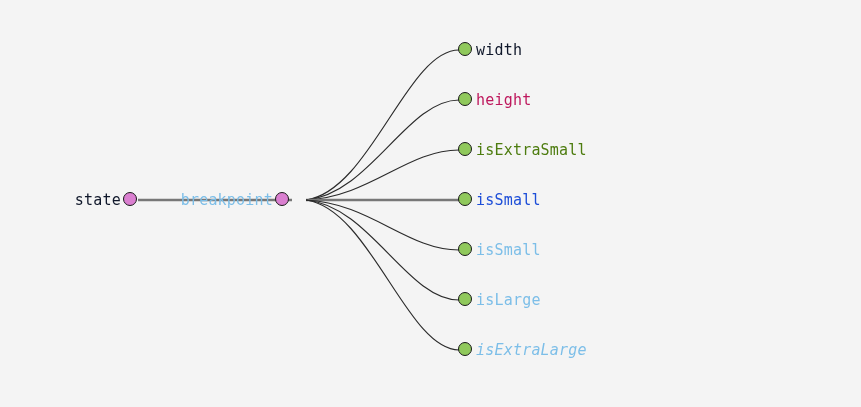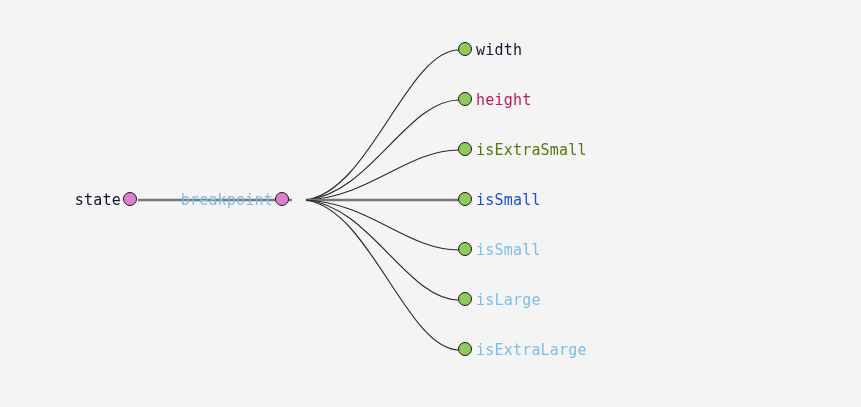--- a/index.html
+++ b/index.html
@@ -108,17 +108,17 @@
       <div class="node-group" style="left: 466px; top: 250px;">
         <div class="node-dot leaf-node" style="background: rgb(144, 201, 92); border-color: rgb(26, 26, 26);"></div>
         <div class="node-label label-right" style="color: rgb(124, 190, 232);">isSmall</div>
       </div>
       <div class="node-group" style="left: 466px; top: 300px; text-align: right;">
         <div class="node-dot leaf-node" style="background: rgb(144, 201, 92); border-color: rgb(26, 26, 26);"></div>
         <div class="node-label label-right" style="color: rgb(124, 190, 232);">isLarge</div>
       </div>
       <div class="node-group" style="left: 466px; top: 350px;">
         <div class="node-dot leaf-node" style="background: rgb(144, 201, 92); border-color: rgb(26, 26, 26);"></div>
-        <div class="node-label label-right" style="color: rgb(124, 190, 232);">isExtraLarge</div>
+        <div class="node-label label-right" style="color: rgb(124, 190, 232); font-style: italic;">isExtraLarge</div>
       </div>
     </div>
 
 </div>
 
 </body></html>

